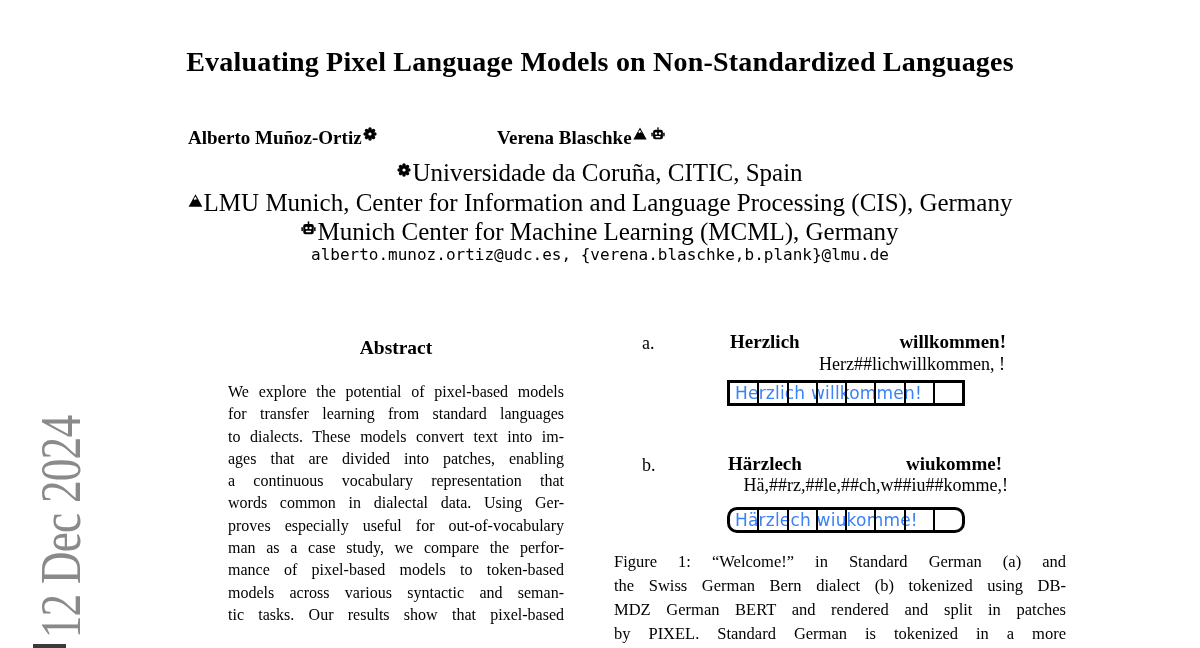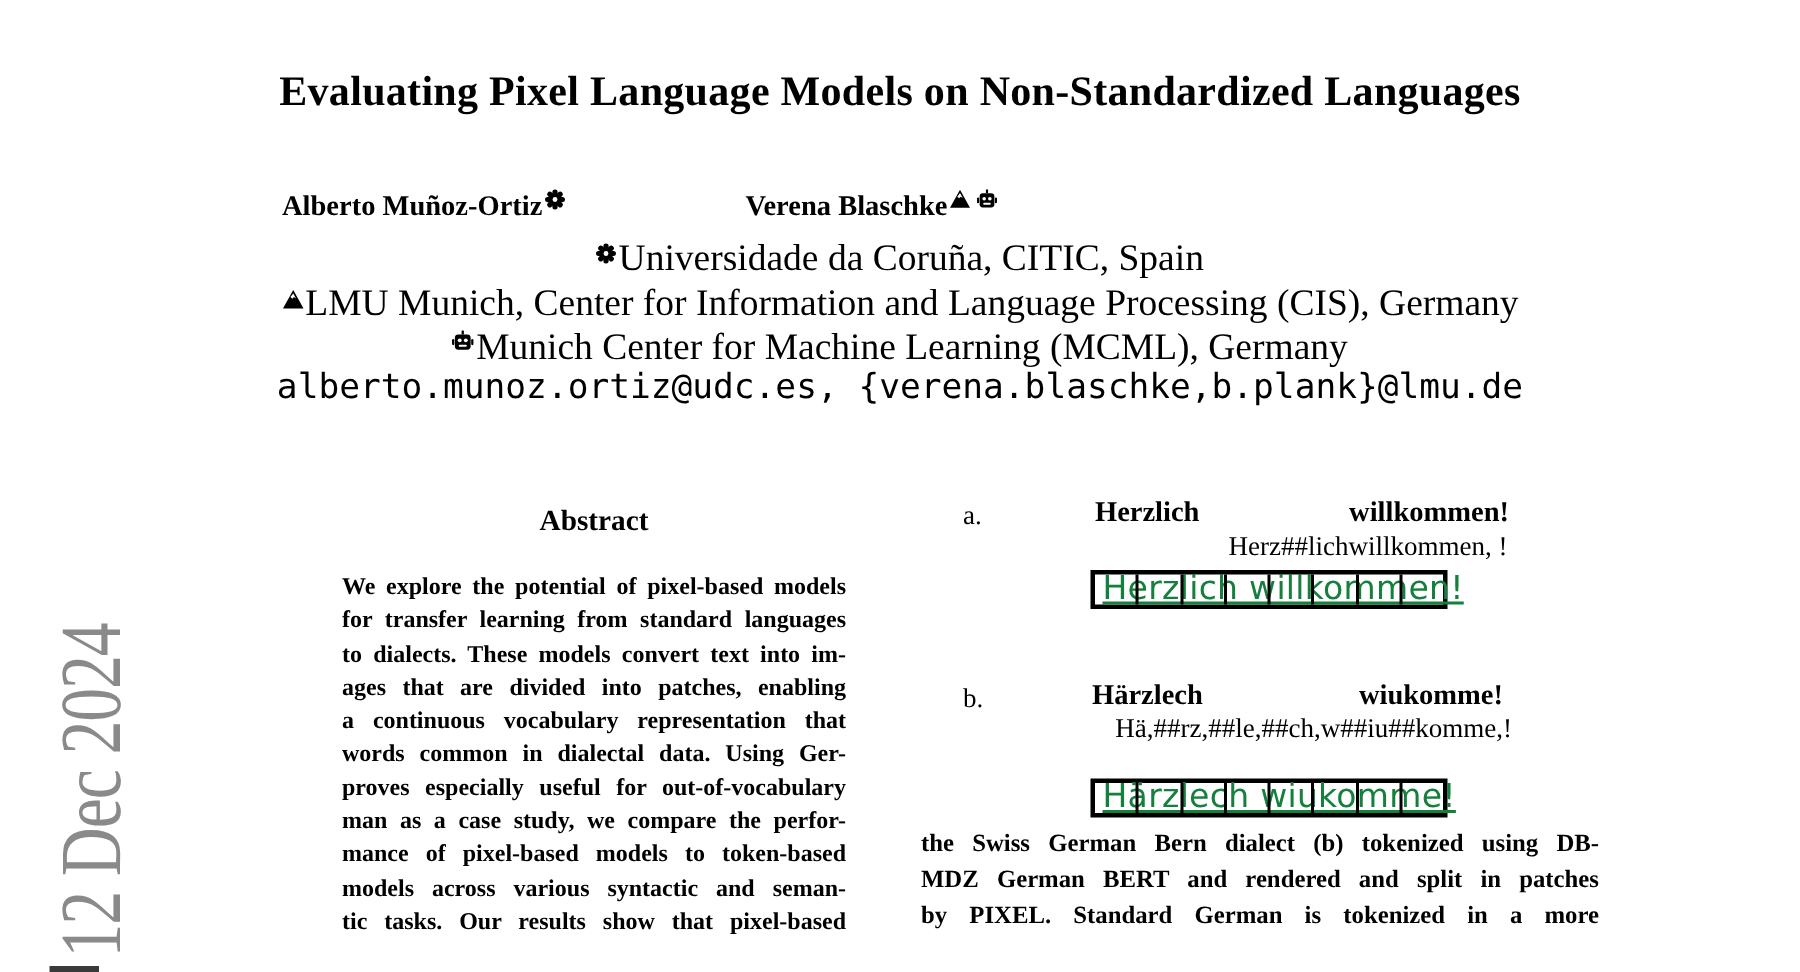--- a/index.html
+++ b/index.html
@@ -27,51 +27,50 @@
   .authors{position:absolute;left:0;top:121px;width:1200px;height:28px;}
   .author{position:absolute;font-size:19px;font-weight:bold;white-space:nowrap;}
   .a1{left:188px;} .a2{left:497px;} .a3{left:806px;}
   .marks{display:inline-block;vertical-align:6px;margin-left:1px;}
   .marks svg{vertical-align:middle;}
   .affil{position:absolute;left:100px;width:1000px;text-align:center;font-size:25px;white-space:nowrap;}
   .af1{top:155px;} .af2{top:185px;} .af3{top:214px;}
   .affil .aficon{display:inline-block;vertical-align:4px;margin-right:1px;}
   .emails{
     position:absolute;left:100px;top:245px;width:1000px;text-align:center;
-    font-family:"DejaVu Sans Mono",monospace;font-size:23px;letter-spacing:0px;white-space:nowrap;
+    font-family:"DejaVu Sans Mono",monospace;font-size:16px;letter-spacing:0px;white-space:nowrap;
   }
 
   
   .abstract-head{
     position:absolute;left:228px;top:337px;width:336px;text-align:center;
     font-size:19.5px;font-weight:bold;
   }
   .abstract-body{
     position:absolute;left:228px;top:381px;width:336px;height:267px;overflow:hidden;
     font-size:16px;word-spacing:-0.5px;
   }
   .jline{
     display:block;height:22.3px;line-height:22.3px;overflow:hidden;
-    text-align:justify;text-align-last:justify;white-space:normal;font-weight:bold;
+    text-align:justify;text-align-last:justify;white-space:normal;
   }
 
   
   .fig-label{position:absolute;font-size:18px;}
   .bold-pair{position:absolute;display:flex;justify-content:space-between;font-size:19px;font-weight:bold;white-space:nowrap;align-items:center;}
   .tok-pair{position:absolute;display:flex;justify-content:flex-end;font-size:18px;white-space:nowrap;}
 
   .patchrow{position:absolute;width:238px;height:26px;border:3px solid #000;box-sizing:border-box;background:#fff;}
   .cells{position:absolute;left:0;top:0;width:100%;height:100%;display:flex;z-index:2;}
   .cell{flex:1 1 0;border-right:2.5px solid #000;box-sizing:border-box;}
   .cell:last-child{border-right:none;}
   .patchtext{
     position:absolute;left:5px;top:-1px;z-index:1;white-space:nowrap;
-    font-family:"DejaVu Sans",sans-serif;font-size:22px;line-height:22px;color:#15803d;
+    font-family:"DejaVu Sans",sans-serif;font-size:17px;line-height:22px;color:#3b82f6;
     letter-spacing:0.2px;
-    text-decoration:underline;
   }
 
   .caption{
     position:absolute;left:614px;top:550px;width:452px;
     font-size:16.5px;
   }
   .caption .jline{height:24px;line-height:24px;}
 
   svg{display:inline-block;}
 </style>
@@ -194,31 +193,32 @@
 
 <div class="fig-label abs" style="left:642px;top:455px;">b.</div>
 <div class="bold-pair" style="left:728px;top:453px;width:274px;">
   <span>Härzlech</span>
   <span>wiukomme!</span>
 </div>
 <div class="tok-pair" style="left:678px;top:475px;width:330px;">
   <span>Hä,##rz,##le,##ch,</span>
   <span>w##iu##komme,!</span>
 </div>
-<div class="patchrow" style="left:727px;top:519px;">
+<div class="patchrow" style="left:727px;top:507px;border-radius:10px;">
   <div class="patchtext">Härzlech wiukomme!</div>
   <div class="cells">
     <div class="cell"></div>
     <div class="cell"></div>
     <div class="cell"></div>
     <div class="cell"></div>
     <div class="cell"></div>
     <div class="cell"></div>
     <div class="cell"></div>
     <div class="cell"></div>
   </div>
 </div>
 
 <div class="caption">
+  <span class="jline">Figure 1:  “Welcome!”  in Standard German (a) and</span>
   <span class="jline">the Swiss German Bern dialect (b) tokenized using DB-</span>
   <span class="jline">MDZ German BERT and rendered and split in patches</span>
   <span class="jline">by PIXEL. Standard German is tokenized in a more</span>
 </div>
 
 </body></html>

